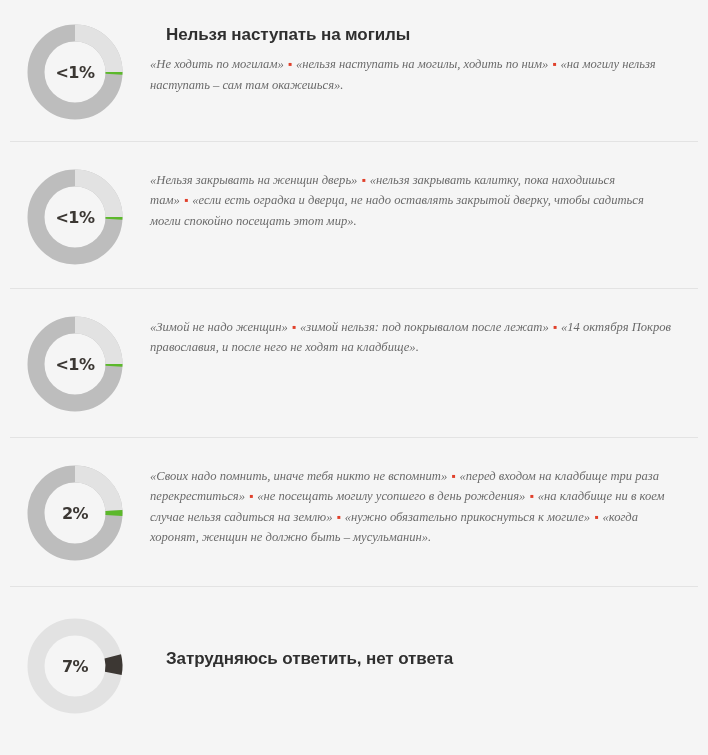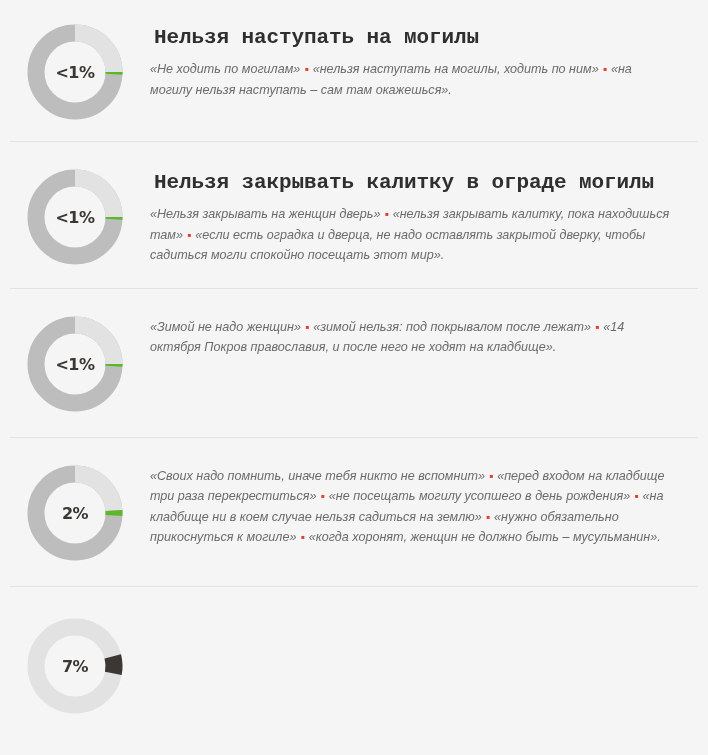--- a/index.html
+++ b/index.html
@@ -72,30 +72,30 @@
   }
 
   
   .text-cell {
     flex: 1 1 auto;
     padding-right: 34px;
     padding-top: 6px;
     box-sizing: border-box;
   }
   .item-title {
-    font-family: Liberation Mono, monospace;
-    font-size: 21px;
+    font-family: Liberation Sans, sans-serif;
+    font-size: 17px;
     font-weight: bold;
     color: #2f2f2f;
-    margin: 0 0 9px 4px;
+    margin: 0 0 9px 16px;
     letter-spacing: -0.1px;
     line-height: 1.2;
   }
   .item-quotes {
-    font-family: Liberation Sans, sans-serif;
+    font-family: Liberation Serif, serif;
     font-style: italic;
     font-size: 12.6px;
     line-height: 1.62;
     color: #6b6b6b;
     margin: 0;
   }
   .sep {
     color: #e0402b;
     font-style: normal;
     font-weight: bold;
@@ -141,21 +141,20 @@
       <div class="donut">
         <svg viewBox="0 0 102 102" width="102" height="102">
               <circle cx="51" cy="51" r="39" fill="none" stroke="#bdbdbd" stroke-width="17"></circle>
               <path d="M 51 12 A 39 39 0 0 1 90 51" fill="none" stroke="#e2e2e2" stroke-width="17"></path>
               <path d="M 90 51 A 39 39 0 0 1 89.93766045425002 53.204222844798956" fill="none" stroke="#5cb82b" stroke-width="17"></path>
             </svg>
         <div class="donut-label">&lt;1%</div>
       </div>
     </div>
     <div class="text-cell">
-      <h3 class="item-title">Нельзя закрывать калитку в ограде могилы</h3>
       <p class="item-quotes"><span>«Нельзя закрывать на женщин дверь»</span><span class="sep">▪</span><span>«нельзя закрывать калитку, пока находишься там»</span><span class="sep">▪</span><span>«если есть оградка и дверца, не надо оставлять закрытой дверку, чтобы садиться могли спокойно посещать этот мир».</span></p>
     </div>
   </div>
       <div class="divider"></div>
   <div class="row row-2">
     <div class="donut-cell">
       <div class="donut">
         <svg viewBox="0 0 102 102" width="102" height="102">
               <circle cx="51" cy="51" r="39" fill="none" stroke="#bdbdbd" stroke-width="17"></circle>
               <path d="M 51 12 A 39 39 0 0 1 90 51" fill="none" stroke="#e2e2e2" stroke-width="17"></path>
@@ -188,15 +187,19 @@
   <div class="row row-4">
     <div class="donut-cell">
       <div class="donut">
         <svg viewBox="0 0 102 102" width="102" height="102">
               <circle cx="51" cy="51" r="39" fill="none" stroke="#e2e2e2" stroke-width="17"></circle>
               <path d="M 88.77474328401661 41.30109440057066 A 39 39 0 0 1 89.30920277841886 58.30787126884327" fill="none" stroke="#3c3733" stroke-width="17"></path>
             </svg>
         <div class="donut-label">7%</div>
       </div>
     </div>
+    <div class="text-cell">
+      <h3 class="item-title">Затрудняюсь ответить, нет ответа</h3>
+
+    </div>
   </div>
     </div>
 </div>
 
 </body></html>

